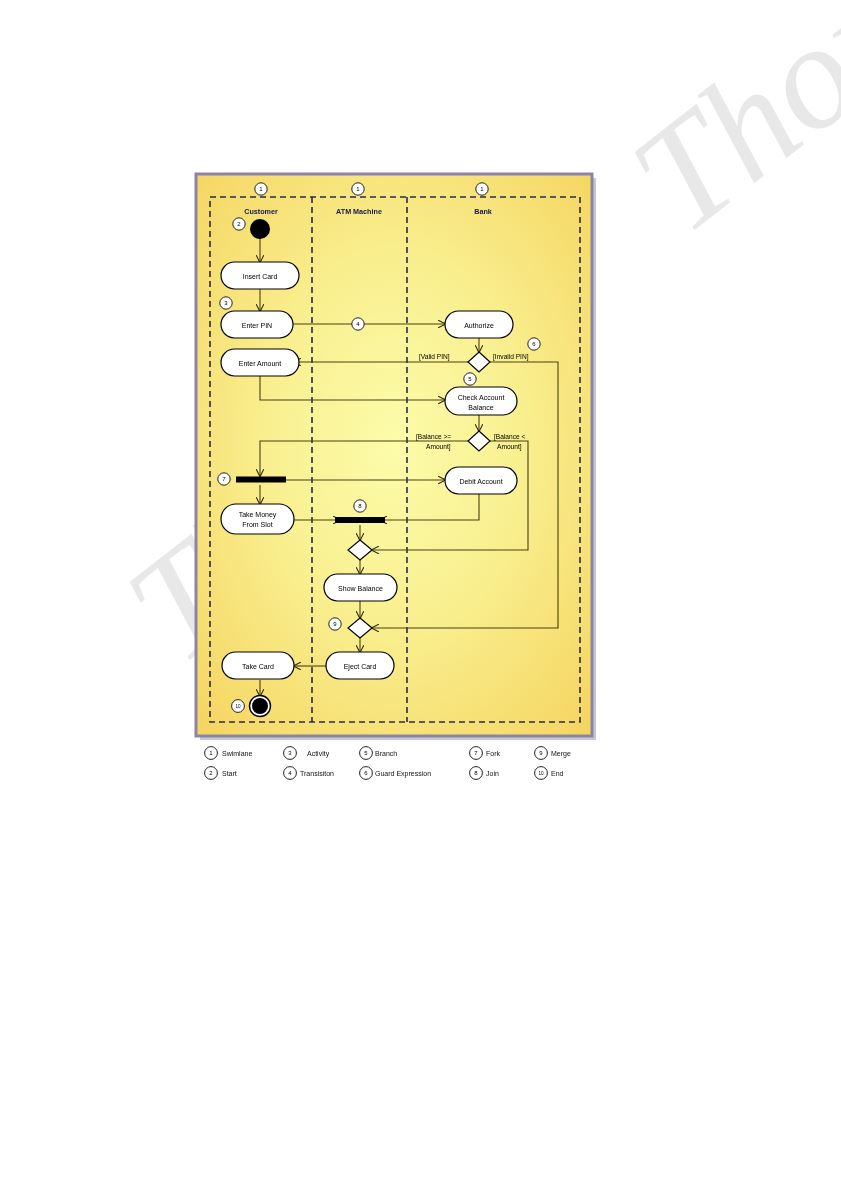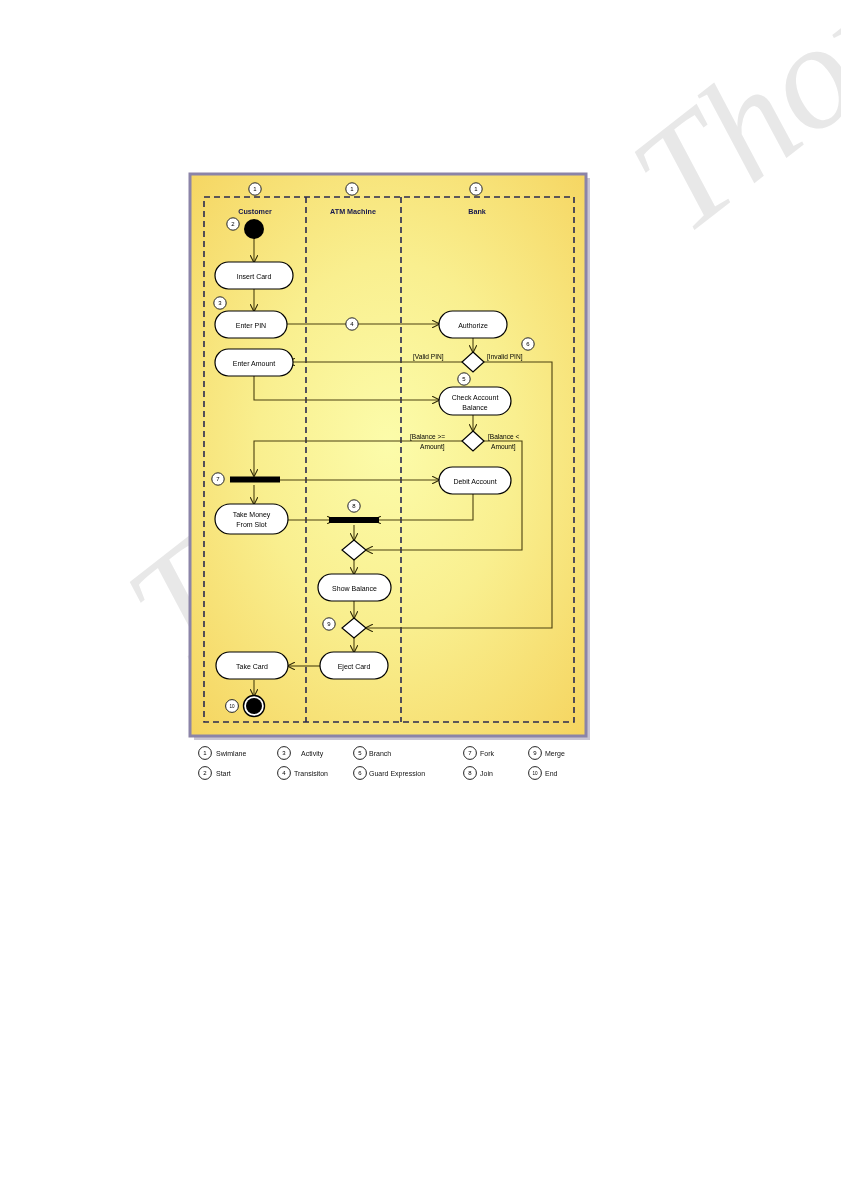--- a/index.html
+++ b/index.html
@@ -40,21 +40,21 @@
     transform-origin: left top;
   }
   #wm-2 {
     left: 600px;
     top: 130px;
     transform: rotate(-38deg);
     transform-origin: left top;
   }
   #diagram-wrap {
     position: absolute;
-    left: 188px;
+    left: 194px;
     top: 172px;
     width: 406px;
     height: 620px;
   }
   svg.diagram {
     display: block;
   }
   text {
     font-family: "Liberation Sans", sans-serif;
     fill: #000000;

